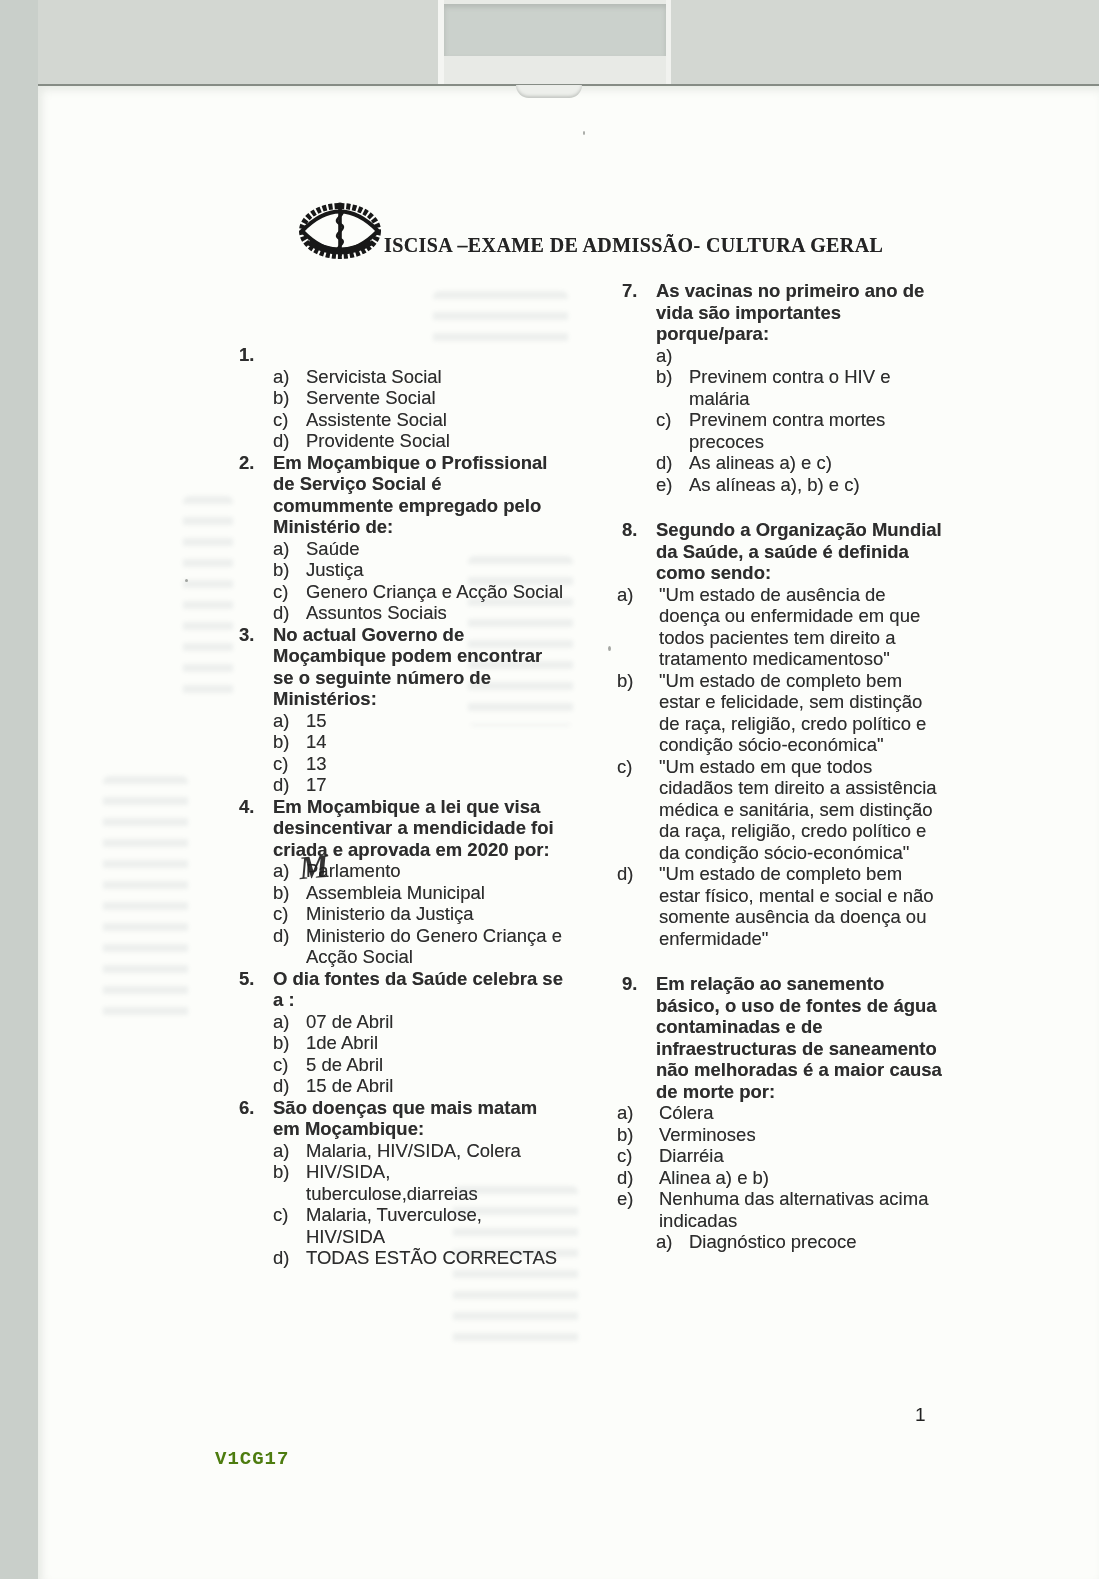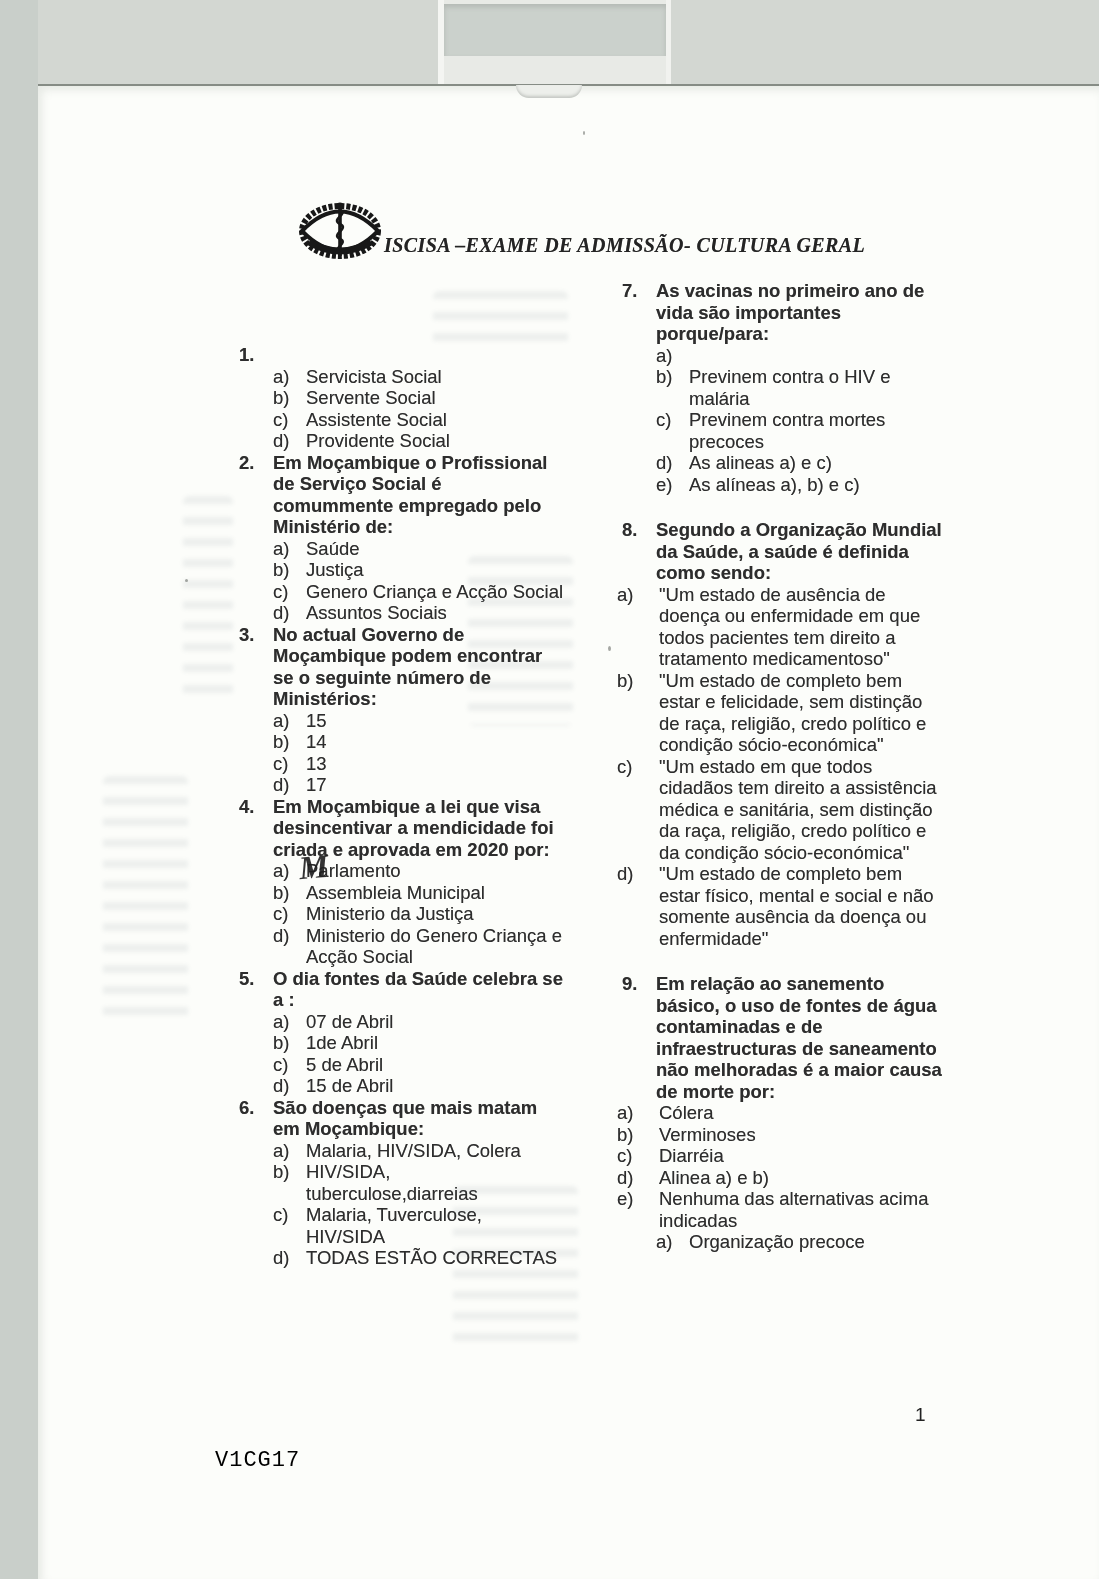--- a/index.html
+++ b/index.html
@@ -24,42 +24,41 @@
   .bump{position:absolute;left:478px;top:-1px;width:66px;height:13px;background:#edefeb;
        border-radius:0 0 33px 33px;box-shadow:inset 0 -2px 3px rgba(120,126,120,.35);}
 
   
   .logo{position:absolute;left:259px;top:112px;width:86px;height:68px;}
   .title{
     position:absolute;left:346px;top:148px;width:520px;
     font-family:"Liberation Serif", serif;font-weight:bold;font-size:20px;
     letter-spacing:.4px;color:#242424;
     text-shadow:0 0 .6px rgba(30,30,30,.55);
-    font-style:italic;
   }
 
   
   .col{position:absolute;font-size:18.5px;line-height:21.5px;
        text-shadow:0 0 .5px rgba(45,45,45,.45);}
   .col-left{left:201px;top:258px;width:327px;}
   .col-right{left:584px;top:194px;width:322px;}
   .q{margin:0;}
   .q.gap{margin-bottom:24px;}
   .qhead{display:grid;grid-template-columns:34px 1fr;font-weight:bold;}
   .qnum{font-weight:bold;}
   .opts.indent{margin-left:34px;}
   .opts.outdent{margin-left:-5px;}
   .opt{display:grid;}
   .opts.indent .opt{grid-template-columns:33px 1fr;}
   .opts.outdent .opt{grid-template-columns:42px 1fr;}
 
   
   .page-number{position:absolute;left:877px;top:1318px;font-size:19px;color:#222;}
   .version{position:absolute;left:177px;top:1362px;
-    font-family:"Liberation Mono", monospace;font-size:22px;color:#000000;letter-spacing:1px;}
+    font-family:"Liberation Mono", monospace;font-size:19px;color:#4d7c0f;letter-spacing:1px;font-weight:bold;}
 
   
   .handwritten-m{
     position:absolute;left:261px;top:763px;
     font-family:"Liberation Serif", serif;font-style:italic;font-weight:bold;
     font-size:33px;color:#1e1e1e;transform:rotate(-5deg);opacity:.9;
   }
   .smudge{position:absolute;opacity:.09;filter:blur(2px);border-radius:6px;
     background:repeating-linear-gradient(180deg,#5b6a74 0 8px,transparent 8px 21px);}
   .speck{position:absolute;background:#5c615b;border-radius:50%;opacity:.55;}
@@ -308,21 +307,21 @@
           <div class="opt">
             <span class="oletter">e)</span>
             <div class="otext">Nenhuma das alternativas acima indicadas</div>
           </div>
         </div>
       </div>
       <div class="q">
         <div class="opts indent">
           <div class="opt">
             <span class="oletter">a)</span>
-            <div class="otext">Organização precoce</div>
+            <div class="otext">Diagnóstico precoce</div>
           </div>
         </div>
       </div>
     </div>
 
   <div class="handwritten-m">M</div>
 
   <div class="page-number">1</div>
   <div class="version">V1CG17</div>
 

